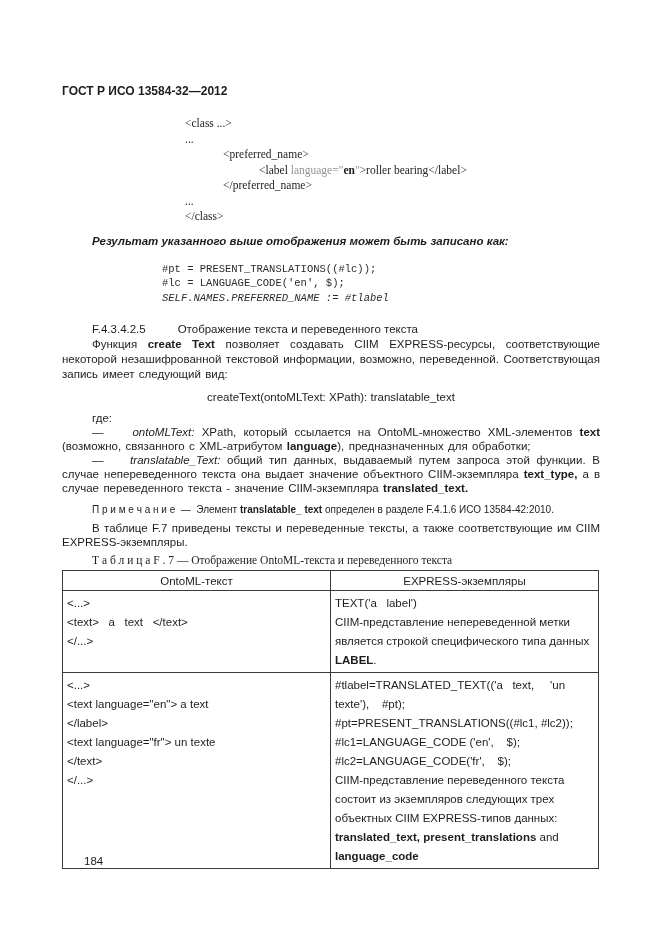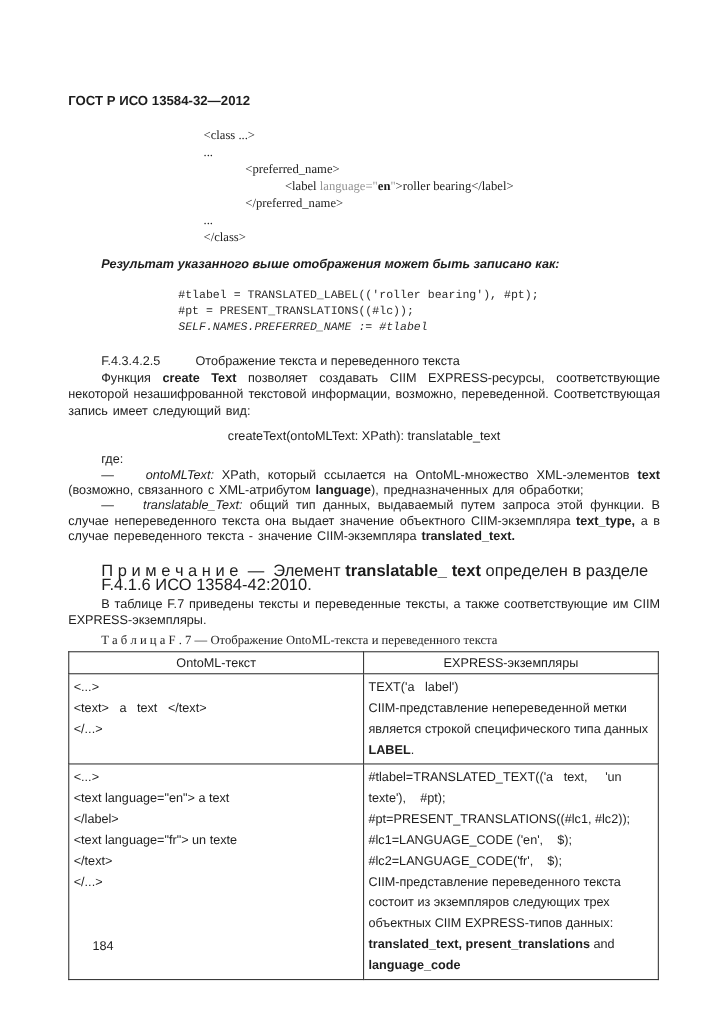--- a/index.html
+++ b/index.html
@@ -37,21 +37,21 @@
 
   .sec-heading { margin-top:17px; padding-left:30px; line-height:15px; white-space:pre; }
 
   .para { text-indent:30px; text-align:justify; word-spacing:1.2px; }
   .para1 { line-height:15px; }
   .item, .para2 { line-height:14px; }
 
   .signature { text-align:center; margin:8px 0 6px; line-height:15px; }
   .where { padding-left:30px; line-height:14px; }
 
-  .note { margin-top:19px; padding-left:30px; font-size:15px; line-height:12px; text-indent:0; }
+  .note { margin-top:9px; padding-left:30px; font-size:10px; line-height:12px; text-indent:0; }
   .para2 { margin-top:5px; }
 
   .tbl-caption { margin:4px 0 3px; padding-left:30px; line-height:14px;font-family:Liberation Serif, serif; }
 
   table.tbl { border-collapse:collapse; width:537px; table-layout:fixed; }
   .tbl th, .tbl td { border:1px solid #3a3a3a; vertical-align:top; }
   .tbl th {
     font-weight:normal; text-align:center;
     font-size:11.5px; line-height:14px; padding:3px 2px 2px;
   }
@@ -74,22 +74,22 @@
       <div class="line ind1"><span>&lt;preferred_name&gt;</span></div>
       <div class="line ind2"><span>&lt;label </span><span class="g">language="</span><span class="b">en</span><span class="g">"</span><span>&gt;roller bearing&lt;/label&gt;</span></div>
       <div class="line ind1"><span>&lt;/preferred_name&gt;</span></div>
       <div class="line"><span>...</span></div>
       <div class="line"><span>&lt;/class&gt;</span></div>
     </div>
 
   <div class="result-line">Результат указанного выше отображения может быть записано как:</div>
 
   <div class="code-block">
-      <div class="line"><span>#tlabel = TRANSLATED_LABEL(('roller bearing'), #pt);</span></div>
       <div class="line"><span>#pt = PRESENT_TRANSLATIONS((#lc));</span></div>
+      <div class="line"><span>#lc = LANGUAGE_CODE('en', $);</span></div>
       <div class="line"><span class="i">SELF.NAMES.PREFERRED_NAME := #tlabel</span></div>
     </div>
 
   <div class="sec-heading">F.4.3.4.2.5          Отображение текста и переведенного текста</div>
 
   <p class="para para1"><span>Функция </span><span class="b">create Text</span><span> позволяет создавать CIIM EXPRESS-ресурсы, соответствующие некоторой незашифрованной текстовой информации, возможно, переведенной. Соответствующая запись имеет следующий вид:</span></p>
 
   <div class="signature">createText(ontoMLText: XPath): translatable_text</div>
 
   <div class="where">где:</div>

